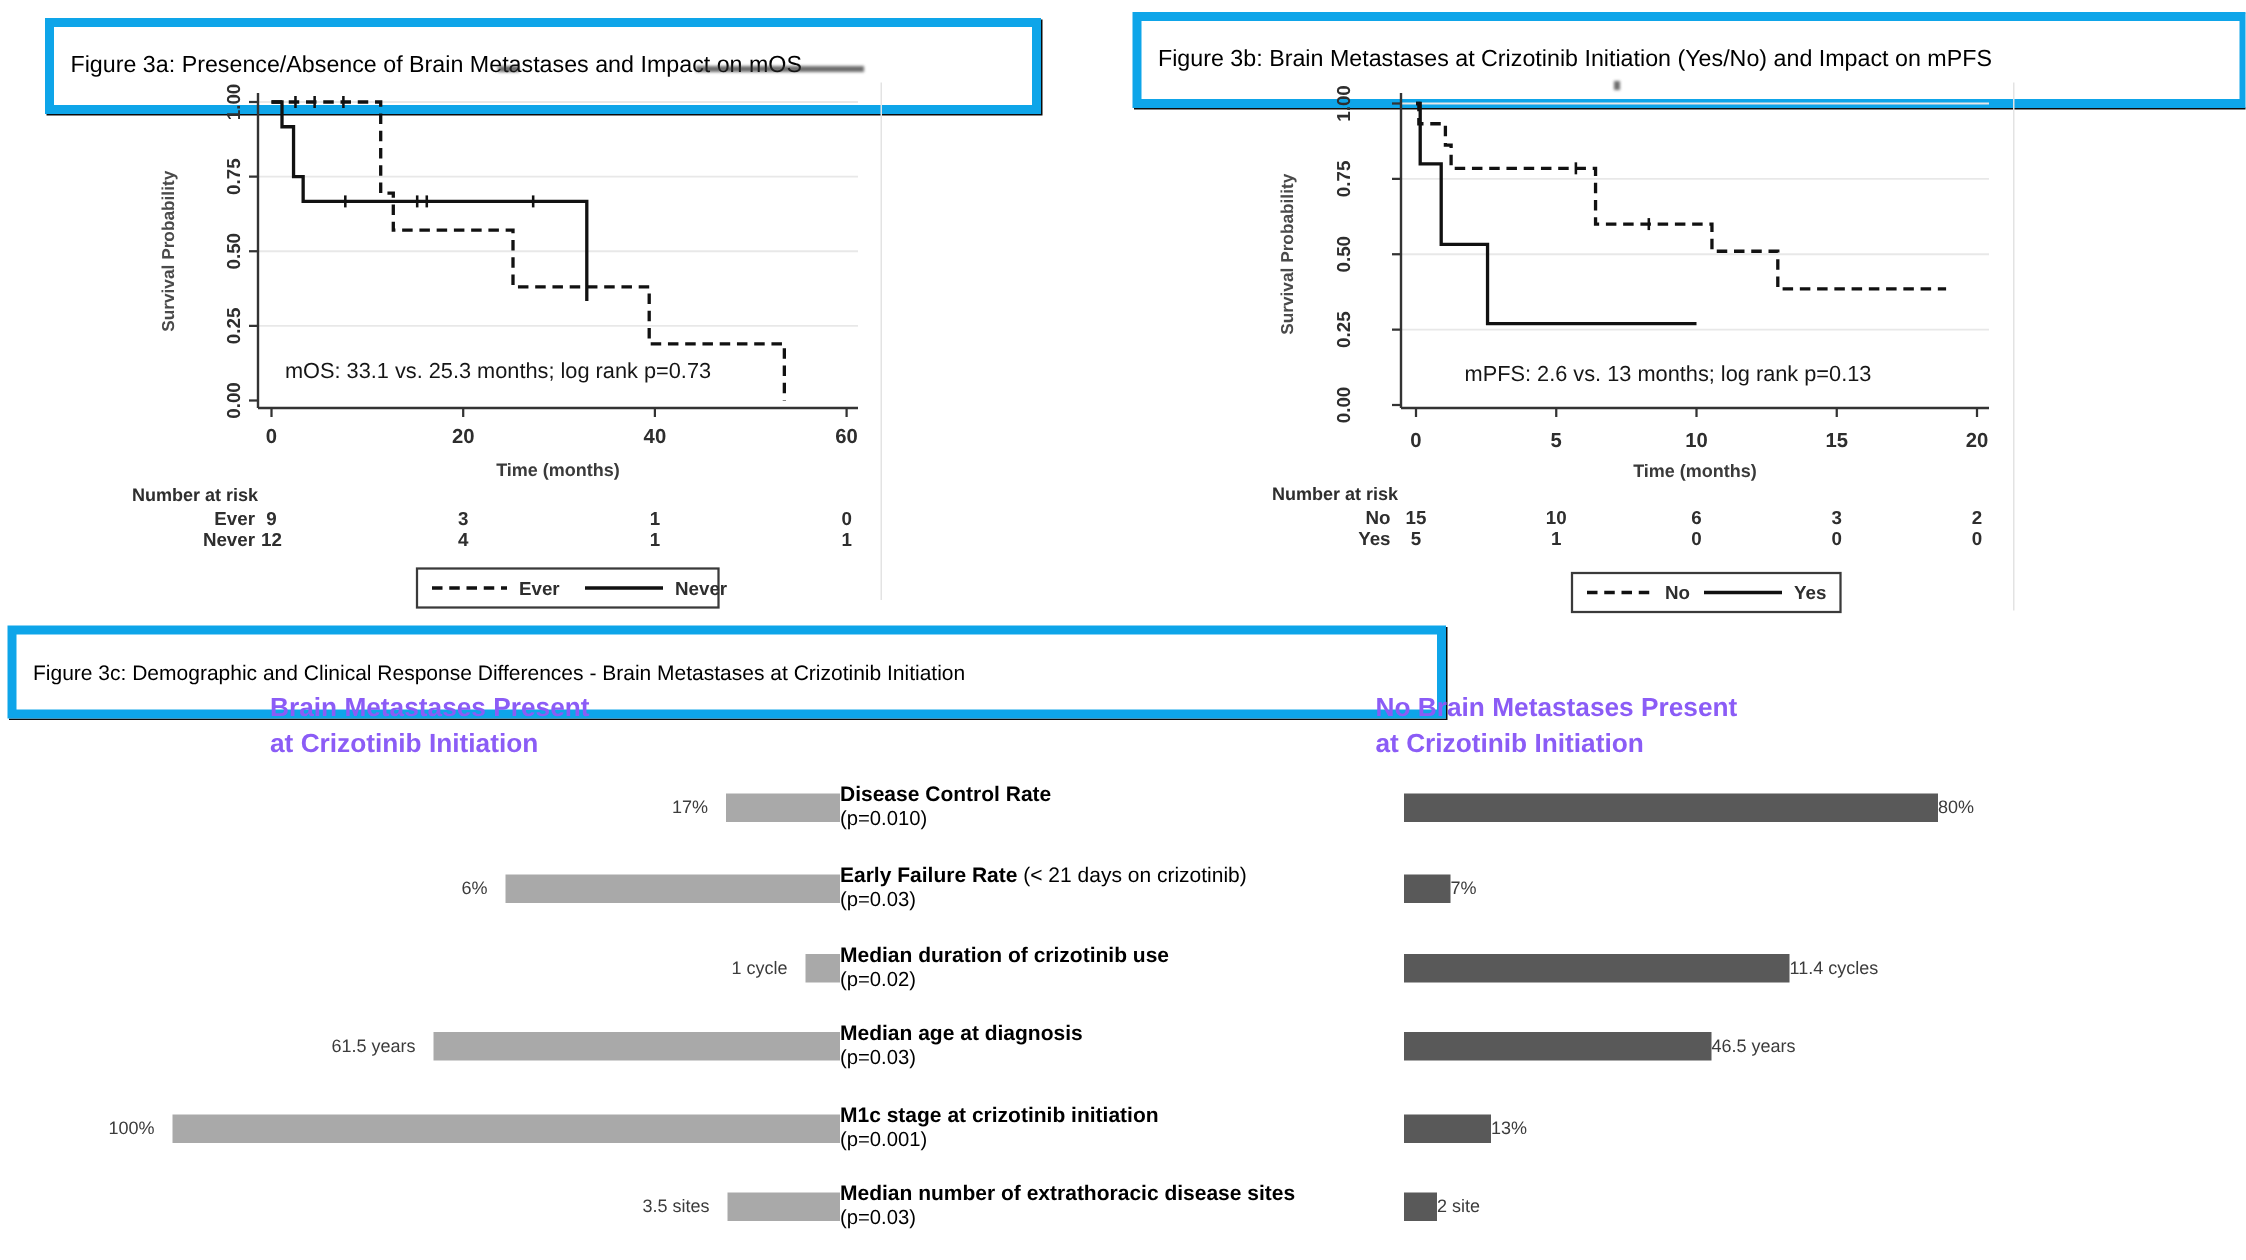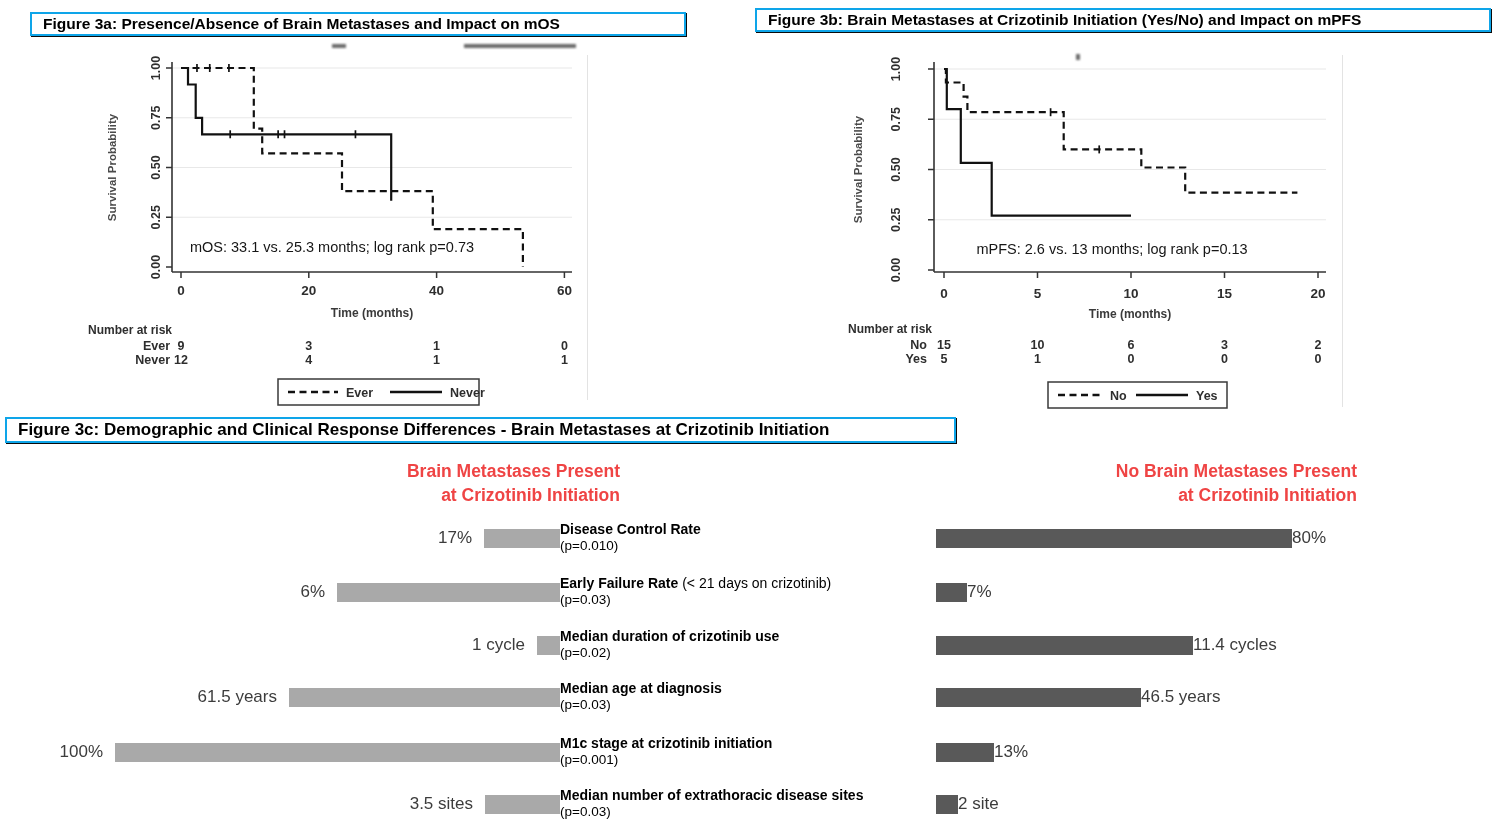--- a/index.html
+++ b/index.html
@@ -1,40 +1,40 @@
 <!DOCTYPE html>
 <html><head>
 <meta charset="utf-8">
 <style>
   html,body{margin:0;padding:0;background:#fff;}
   body{width:1497px;height:840px;position:relative;overflow:hidden;
        font-family:"Liberation Sans",sans-serif;color:#111;}
-  .fig-title-box{position:absolute;background:#fff;border:2px solid #0ea5e9;
-       box-shadow:1px 1px 0 #0b0b0b;font-weight:bold;font-size:15.5px;color:#000;
-       padding:1px 11px;line-height:1.15;white-space:nowrap;}
+  .fig-title-box{position:absolute;background:#fff;border:6px solid #0ea5e9;
+       box-shadow:1px 1px 0 #0b0b0b;font-weight:normal;font-size:15.5px;color:#000;
+       padding:17px 11px;line-height:1.15;white-space:nowrap;}
   #box-a{left:30px;top:12px;width:630px;}
   #box-b{left:755px;top:8px;width:710px;}
-  #box-c{left:5px;top:2px;width:925px;font-size:17px;}
+  #box-c{left:5px;top:2px;width:925px;font-size:14px;}
   svg{position:absolute;font-family:"Liberation Sans",sans-serif;}
   #km-a{left:60px;top:48px;}
   #km-b{left:800px;top:48px;}
   #panel-c{position:absolute;left:0;top:415px;width:1497px;height:425px;}
-  .col-header{position:absolute;top:45px;width:440px;text-align:right;
-       font-weight:bold;font-size:17.5px;line-height:1.35;color:#ef4444;}
+  .col-header{position:absolute;top:45px;width:440px;text-align:left;
+       font-weight:bold;font-size:17.5px;line-height:1.35;color:#8b5cf6;}
   #hdr-left{left:180px;}
   #hdr-right{left:917px;}
   .c-row{position:absolute;left:0;width:1497px;height:40px;}
   .c-left{position:absolute;left:38px;width:522px;height:40px;display:flex;
        align-items:center;justify-content:flex-end;gap:12px;}
   .c-center{position:absolute;left:560px;width:378px;height:40px;display:flex;
        flex-direction:column;justify-content:center;text-align:left;}
   .c-right{position:absolute;left:936px;width:548px;height:40px;display:flex;
        align-items:center;justify-content:flex-start;}
   .bar{height:19px;}
-  .val-label{font-size:17px;color:#3c3c3c;white-space:nowrap;}
+  .val-label{font-size:12px;color:#3c3c3c;white-space:nowrap;}
   .metric{font-size:14px;color:#000;line-height:1.25;}
   .metric b{font-weight:bold;}
   .pv{font-size:13.5px;color:#000;line-height:1.25;}
   .artifact{position:absolute;background:#2e2e2e;filter:blur(1px);opacity:.7;}
   .cropline{position:absolute;width:1px;background:#e3e3e3;}
 </style>
 </head>
 <body>
 
 <div class="canvas">

